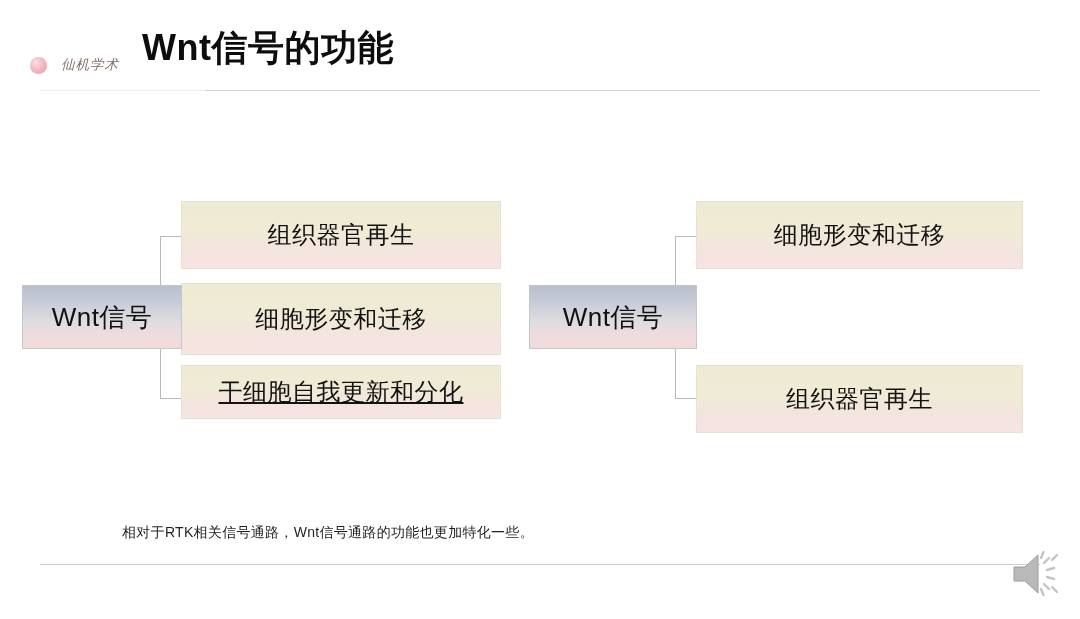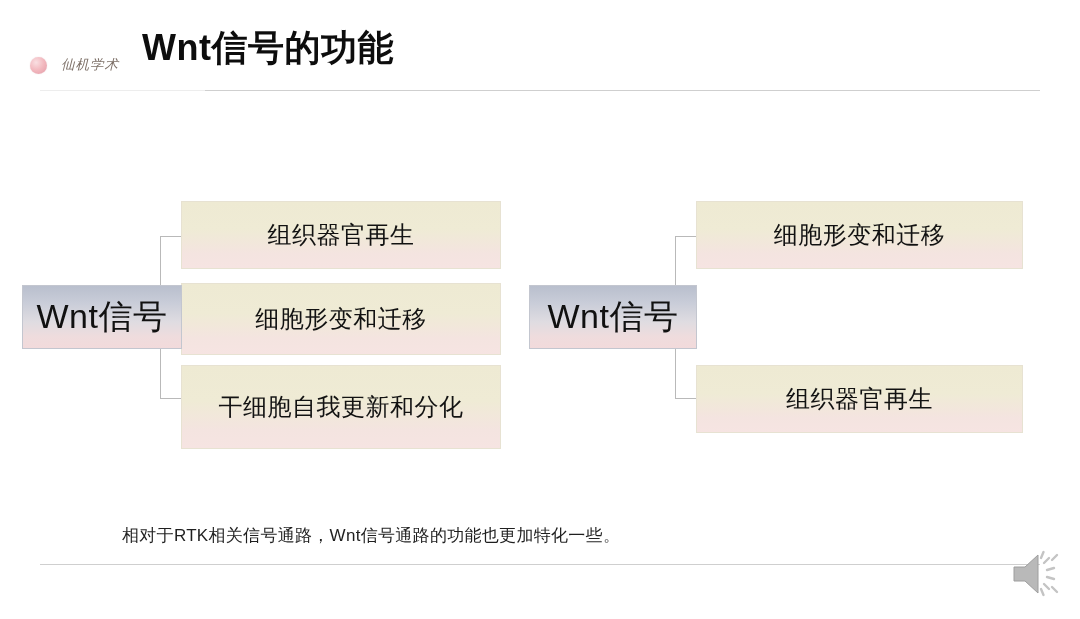--- a/index.html
+++ b/index.html
@@ -90,21 +90,21 @@
   .group.right { left: 0; width: 1080px; }
 
   .hub-box {
     position: absolute;
     border: 1px solid #c3c6cf;
     background: linear-gradient(to bottom, #b9bfcd 0%, #c8ccd8 26%, #dfdce1 58%, #efdcdd 82%, #f2dadb 100%);
     display: flex;
     align-items: center;
     justify-content: center;
     box-sizing: border-box;
-    font-size: 34px;
+    font-size: 26px;
     color: #111111;
     letter-spacing: .5px;
     z-index: 3;
   }
 
   .leaf-box {
     position: absolute;
     background: linear-gradient(to bottom, #eeead3 0%, #efebd5 42%, #f4e4e0 78%, #f6e4e2 100%);
     border: 1px solid #e7e2d2;
     box-sizing: border-box;
@@ -123,21 +123,21 @@
     z-index: 1;
   }
   .connector.v { width: 1px; }
   .connector.h { height: 1px; }
 
   
   .caption {
     position: absolute;
     left: 122px;
     top: 524px;
-    font-size: 17px;
+    font-size: 14px;
     color: #1f1f1f;
     letter-spacing: .3px;
     white-space: nowrap;
   }
   .footer-rule {
     position: absolute;
     left: 40px;
     top: 564px;
     width: 1000px;
     height: 1px;
@@ -175,21 +175,21 @@
 
     <div class="connector v" style="left:160px; top:236px; height:162px;"></div>
     <div class="connector h" style="left:160px; top:236px; width:21px;"></div>
     <div class="connector h" style="left:160px; top:317px; width:21px;"></div>
     <div class="connector h" style="left:160px; top:398px; width:21px;"></div>
 
     <div class="hub-box" style="left:22px; top:285px; width:160px; height:64px;">Wnt信号</div>
 
     <div class="leaf-box" style="left:181px; top:201px; width:320px; height:68px;">组织器官再生</div>
     <div class="leaf-box" style="left:181px; top:283px; width:320px; height:72px;">细胞形变和迁移</div>
-    <div class="leaf-box" style="left:181px; top:365px; width:320px; height:84px;">干细胞自我更新和分化</div>
+    <div class="leaf-box" style="left:181px; top:365px; width:320px; height:54px;text-decoration:underline;">干细胞自我更新和分化</div>
   </div>
 
   <div class="group right">
 
     <div class="connector v" style="left:675px; top:236px; height:162px;"></div>
     <div class="connector h" style="left:675px; top:236px; width:21px;"></div>
     <div class="connector h" style="left:675px; top:317px; width:21px;"></div>
     <div class="connector h" style="left:675px; top:398px; width:21px;"></div>
 
     <div class="hub-box" style="left:529px; top:285px; width:168px; height:64px;">Wnt信号</div>

